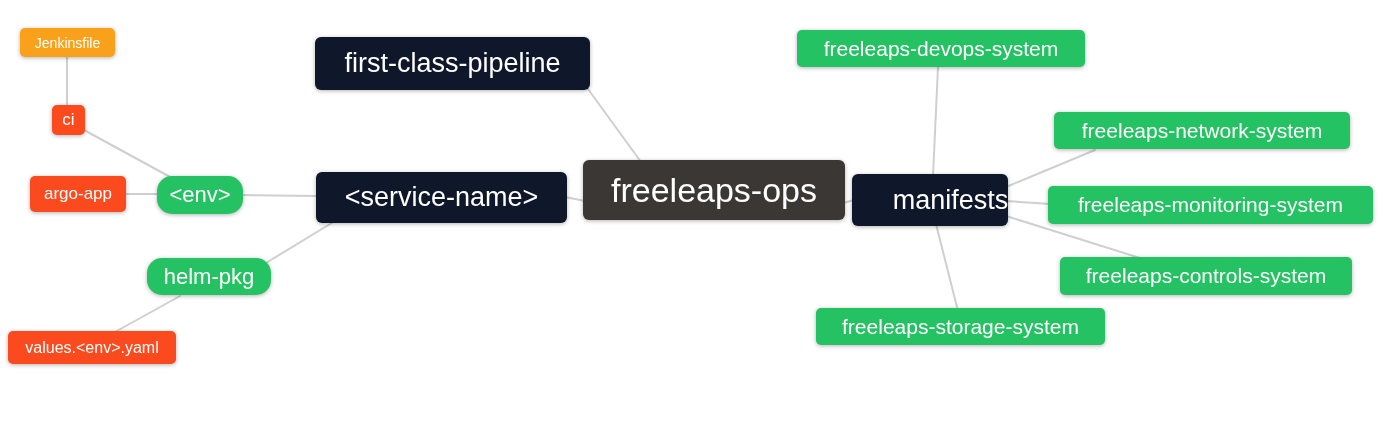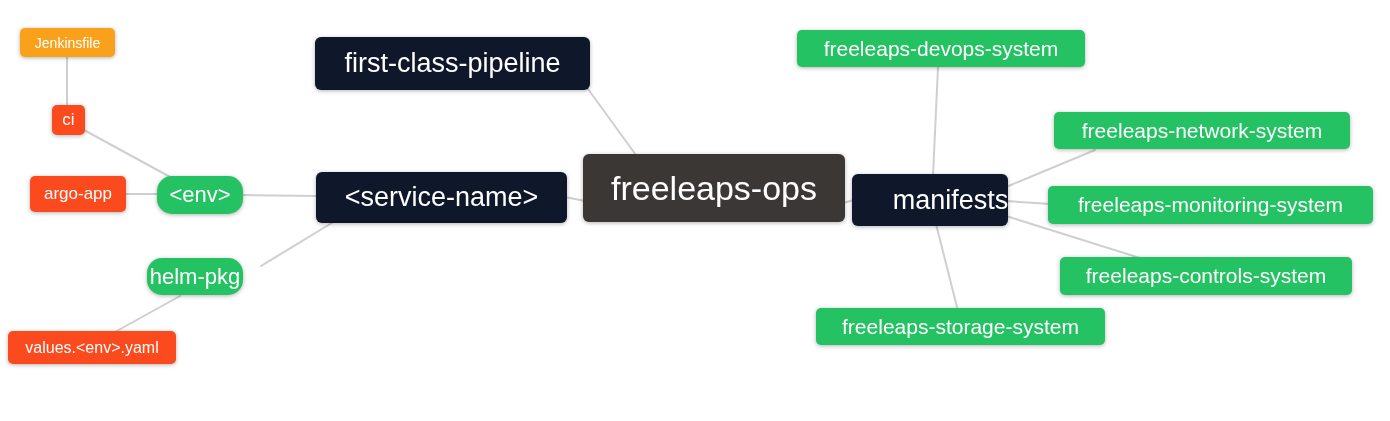--- a/index.html
+++ b/index.html
@@ -72,29 +72,29 @@
   </svg>
 
   <div class="node node-orange" style="left:20px; top:28px; width:95px; height:29px;">Jenkinsfile</div>
 
   <div class="node node-red" style="left:52px; top:105px; width:33px; height:30px;">ci</div>
 
   <div class="node node-red" style="left:30px; top:176px; width:96px; height:36px;">argo-app</div>
 
   <div class="node node-green-lg" style="left:157px; top:176px; width:86px; height:38px;">&lt;env&gt;</div>
 
-  <div class="node node-green-lg" style="left:147px; top:258px; width:96px; height:37px;">helm-pkg</div>
+  <div class="node node-green-lg" style="left:147px; top:258px; width:124px; height:37px;">helm-pkg</div>
 
   <div class="node node-red-sm" style="left:8px; top:331px; width:168px; height:33px;">values.&lt;env&gt;.yaml</div>
 
   <div class="node node-branch" style="left:315px; top:37px; width:275px; height:53px;">first-class-pipeline</div>
 
   <div class="node node-branch" style="left:316px; top:172px; width:251px; height:51px;">&lt;service-name&gt;</div>
 
-  <div class="node node-root" style="left:583px; top:154px; width:262px; height:68px;">freeleaps-ops</div>
+  <div class="node node-root" style="left:583px; top:160px; width:262px; height:60px;">freeleaps-ops</div>
 
   <div class="node node-branch" style="left:852px; top:174px; width:156px; height:52px;padding-left:41px;">manifests</div>
 
   <div class="node node-green" style="left:797px; top:30px; width:288px; height:37px;">freeleaps-devops-system</div>
 
   <div class="node node-green" style="left:1054px; top:112px; width:296px; height:37px;">freeleaps-network-system</div>
 
   <div class="node node-green" style="left:1060px; top:257px; width:292px; height:38px;">freeleaps-controls-system</div>
 
   <div class="node node-green" style="left:1048px; top:186px; width:325px; height:38px;">freeleaps-monitoring-system</div>

